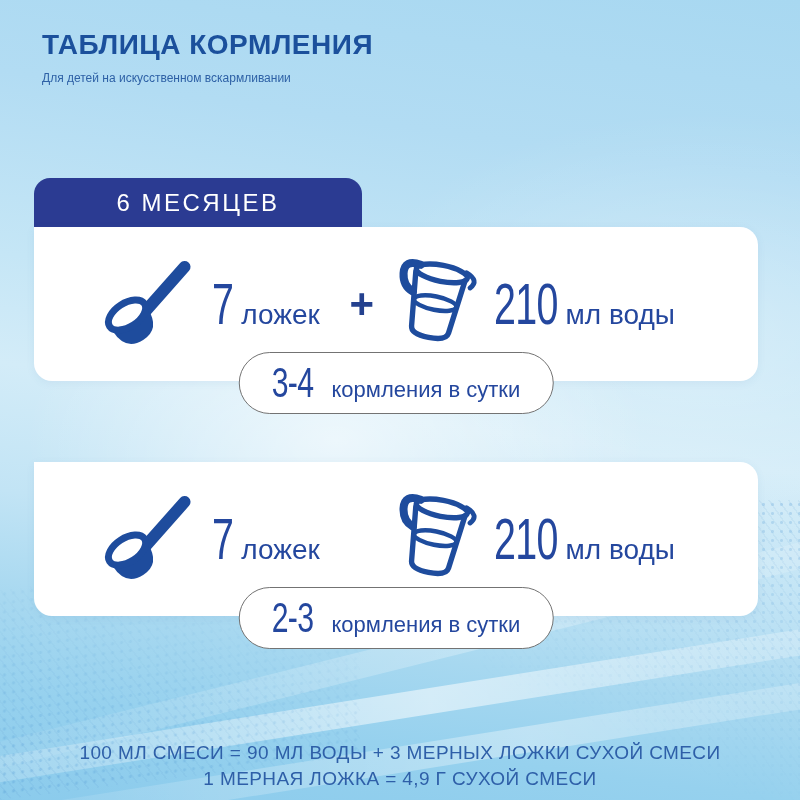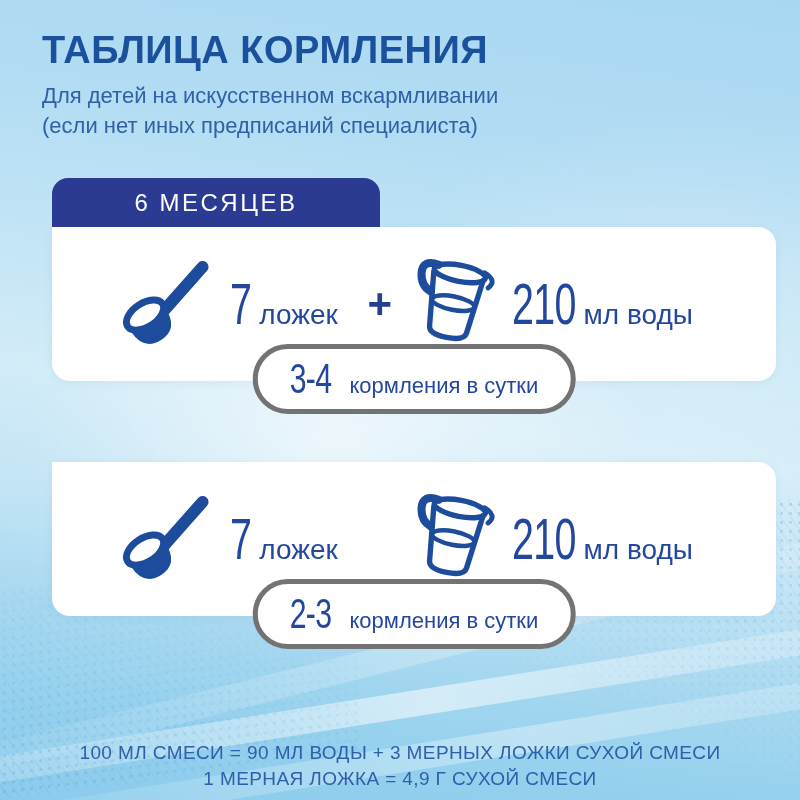--- a/index.html
+++ b/index.html
@@ -25,43 +25,43 @@
     background-size:9px 9px,auto;}
   .texture.tl{left:0;bottom:0;width:360px;height:210px;transform:skewY(-7deg);transform-origin:left bottom;
     -webkit-mask-image:linear-gradient(22deg,rgba(0,0,0,.95),rgba(0,0,0,0) 78%);
     mask-image:linear-gradient(22deg,rgba(0,0,0,.95),rgba(0,0,0,0) 78%);}
   .texture.tr{right:0;bottom:0;width:320px;height:300px;
     -webkit-mask-image:linear-gradient(205deg,rgba(0,0,0,.75),rgba(0,0,0,0) 72%);
     mask-image:linear-gradient(205deg,rgba(0,0,0,.75),rgba(0,0,0,0) 72%);}
 
   
   .header{position:absolute;left:42px;top:30px;}
-  .title{font-size:38px;font-weight:bold;letter-spacing:.5px;color:#1b509c;line-height:1.1;}
-  .subtitle{margin-top:9px;font-size:22px;line-height:1.37;color:#2e61a6;}
+  .title{font-size:28px;font-weight:bold;letter-spacing:.5px;color:#1b509c;line-height:1.1;}
+  .subtitle{margin-top:9px;font-size:12px;line-height:1.37;color:#2e61a6;}
 
   
-  .group{position:absolute;left:52px;width:596px;}
+  .group{position:absolute;left:34px;width:596px;}
   .group.g1{top:178px;}
   .group.g2{top:462px;}
   .tab{width:328px;height:49px;background:#2b3b92;border-radius:16px 16px 0 0;
     display:flex;align-items:center;justify-content:center;}
   .tab-label{color:#fff;font-size:24px;letter-spacing:2.5px;}
   .card{position:relative;width:724px;height:154px;background:#fff;border-radius:0 18px 18px 18px;
     box-shadow:0 2px 8px rgba(70,120,170,.08);}
   .card-row{position:absolute;left:0;top:0;right:0;height:154px;display:flex;align-items:center;padding-left:62px;box-sizing:border-box;}
   .amount{display:flex;align-items:baseline;margin-left:16px;color:#24479e;}
   .bignum{display:inline-block;font-size:58px;line-height:1;transform:scaleX(.68);transform-origin:left bottom;letter-spacing:-1px;}
   .bignum.n-spoon{margin-right:-6px;}
   .bignum.n-water{margin-right:-26px;}
   .unit{font-size:28px;margin-left:4px;color:#24479e;}
   .plus{width:36px;margin-left:24px;text-align:center;font-size:42px;font-weight:bold;color:#24418f;line-height:1;}
   .cup-wrap{margin-left:12px;display:flex;align-items:center;}
   .spoon-wrap{display:flex;align-items:center;}
   .pill{position:absolute;left:50%;bottom:-33px;transform:translateX(-50%);
-    height:60px;background:#fff;border:5px solid #737373;border-radius:36px;
+    height:60px;background:#fff;border:1px solid #737373;border-radius:36px;
     display:flex;align-items:baseline;padding:0 32px;white-space:nowrap;}
   .pill-num{display:inline-block;font-size:42px;line-height:60px;color:#24479e;transform:scaleX(.72);transform-origin:left bottom;letter-spacing:-1px;margin-right:-12px;}
   .pill-label{font-size:22px;line-height:60px;margin-left:14px;color:#24479e;}
 
   
   .footer{position:absolute;left:0;right:0;top:740px;text-align:center;color:#2e5fa8;font-size:19px;line-height:26px;letter-spacing:.4px;}
 </style>
 </head>
 <body>
 
@@ -70,21 +70,20 @@
   <div class="streak s1"></div>
   <div class="streak s2"></div>
   <div class="streak s3"></div>
   <div class="texture tl"></div>
   <div class="texture tr"></div>
 
   <div class="header">
     <div class="title">ТАБЛИЦА КОРМЛЕНИЯ</div>
     <div class="subtitle">
       <div>Для детей на искусственном вскармливании</div>
-      <div>(если нет иных предписаний специалиста)</div>
     </div>
   </div>
 
   <div class="group g1">
     <div class="tab">
       <span class="tab-label">6 МЕСЯЦЕВ</span>
     </div>
     <div class="card">
       <div class="card-row">
         <span class="spoon-wrap">

